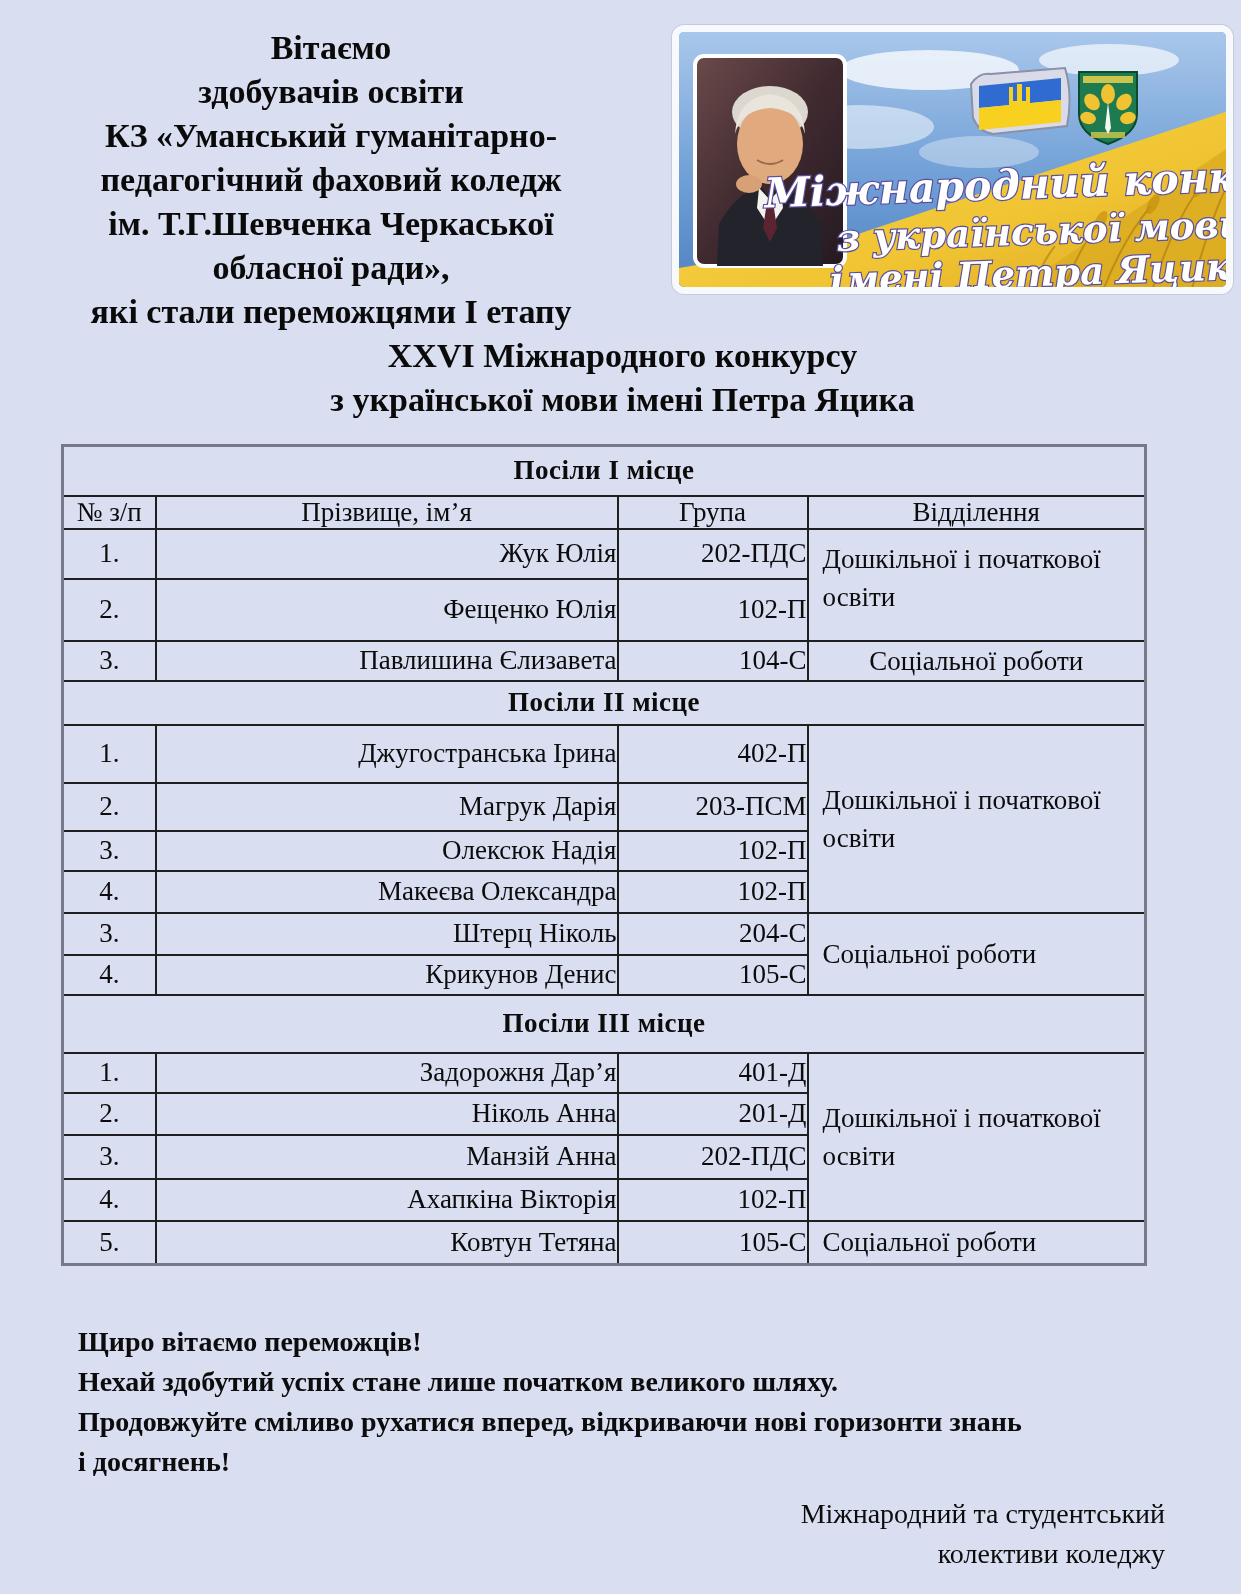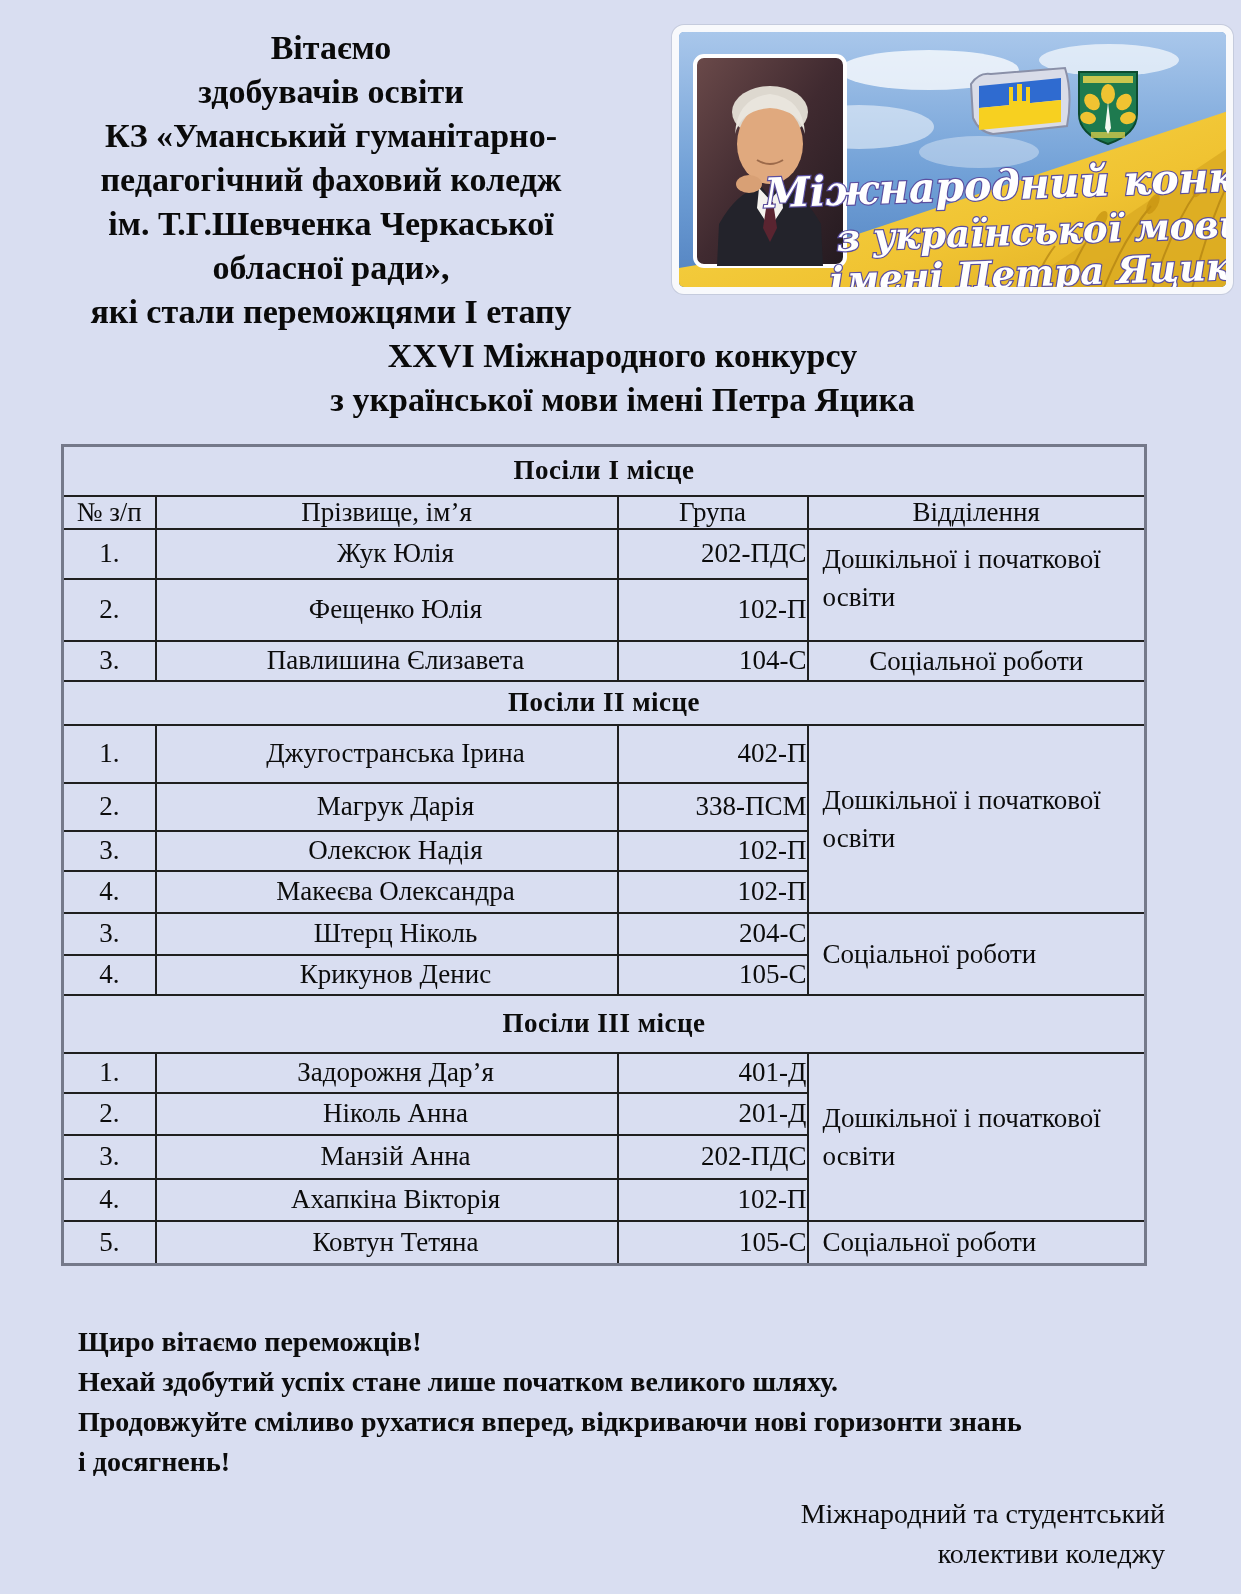--- a/index.html
+++ b/index.html
@@ -57,21 +57,21 @@
     font-size: 33px;
     font-weight: 700;
     letter-spacing: 0.5px;
   }
   td.ch {
     text-align: center;
     font-size: 22px;
     height: 30px;
   }
   td.num { text-align: center; }
-  td.name { text-align: center; padding-left: 18px; }
+  td.name { text-align: right; padding-left: 18px; }
   td.grp { text-align: right; }
   td.dept { text-align: left; padding-left: 14px; line-height: 1.42; }
   td.dept.top { vertical-align: top; padding-top: 10px; }
   td.dept.mid { vertical-align: middle; }
   td.dept.ctr { text-align: center; padding-left: 0; }
   tr.h30 { height: 30px; } tr.h40 { height: 40px; } tr.h42 { height: 42px; }
   tr.h44 { height: 44px; } tr.h48 { height: 48px; } tr.h50 { height: 50px; margin-left: 19px; }
   tr.h52 { height: 44px; font-family: Liberation Serif, serif; } tr.h58 { height: 58px; }
   tr.h62 { height: 62px; }
   
@@ -239,21 +239,21 @@
     </tr>
     <tr class="h58">
       <td class="num">1.</td>
       <td class="name">Джугостранська Ірина</td>
       <td class="grp">402-П</td>
       <td class="dept mid" rowspan="4">Дошкільної і початкової освіти</td>
     </tr>
     <tr class="h48">
       <td class="num">2.</td>
       <td class="name">Магрук Дарія</td>
-      <td class="grp">338-ПСМ</td>
+      <td class="grp">203-ПСМ</td>
     </tr>
     <tr class="h40">
       <td class="num">3.</td>
       <td class="name">Олексюк Надія</td>
       <td class="grp">102-П</td>
     </tr>
     <tr class="h42">
       <td class="num">4.</td>
       <td class="name">Макеєва Олександра</td>
       <td class="grp">102-П</td>

